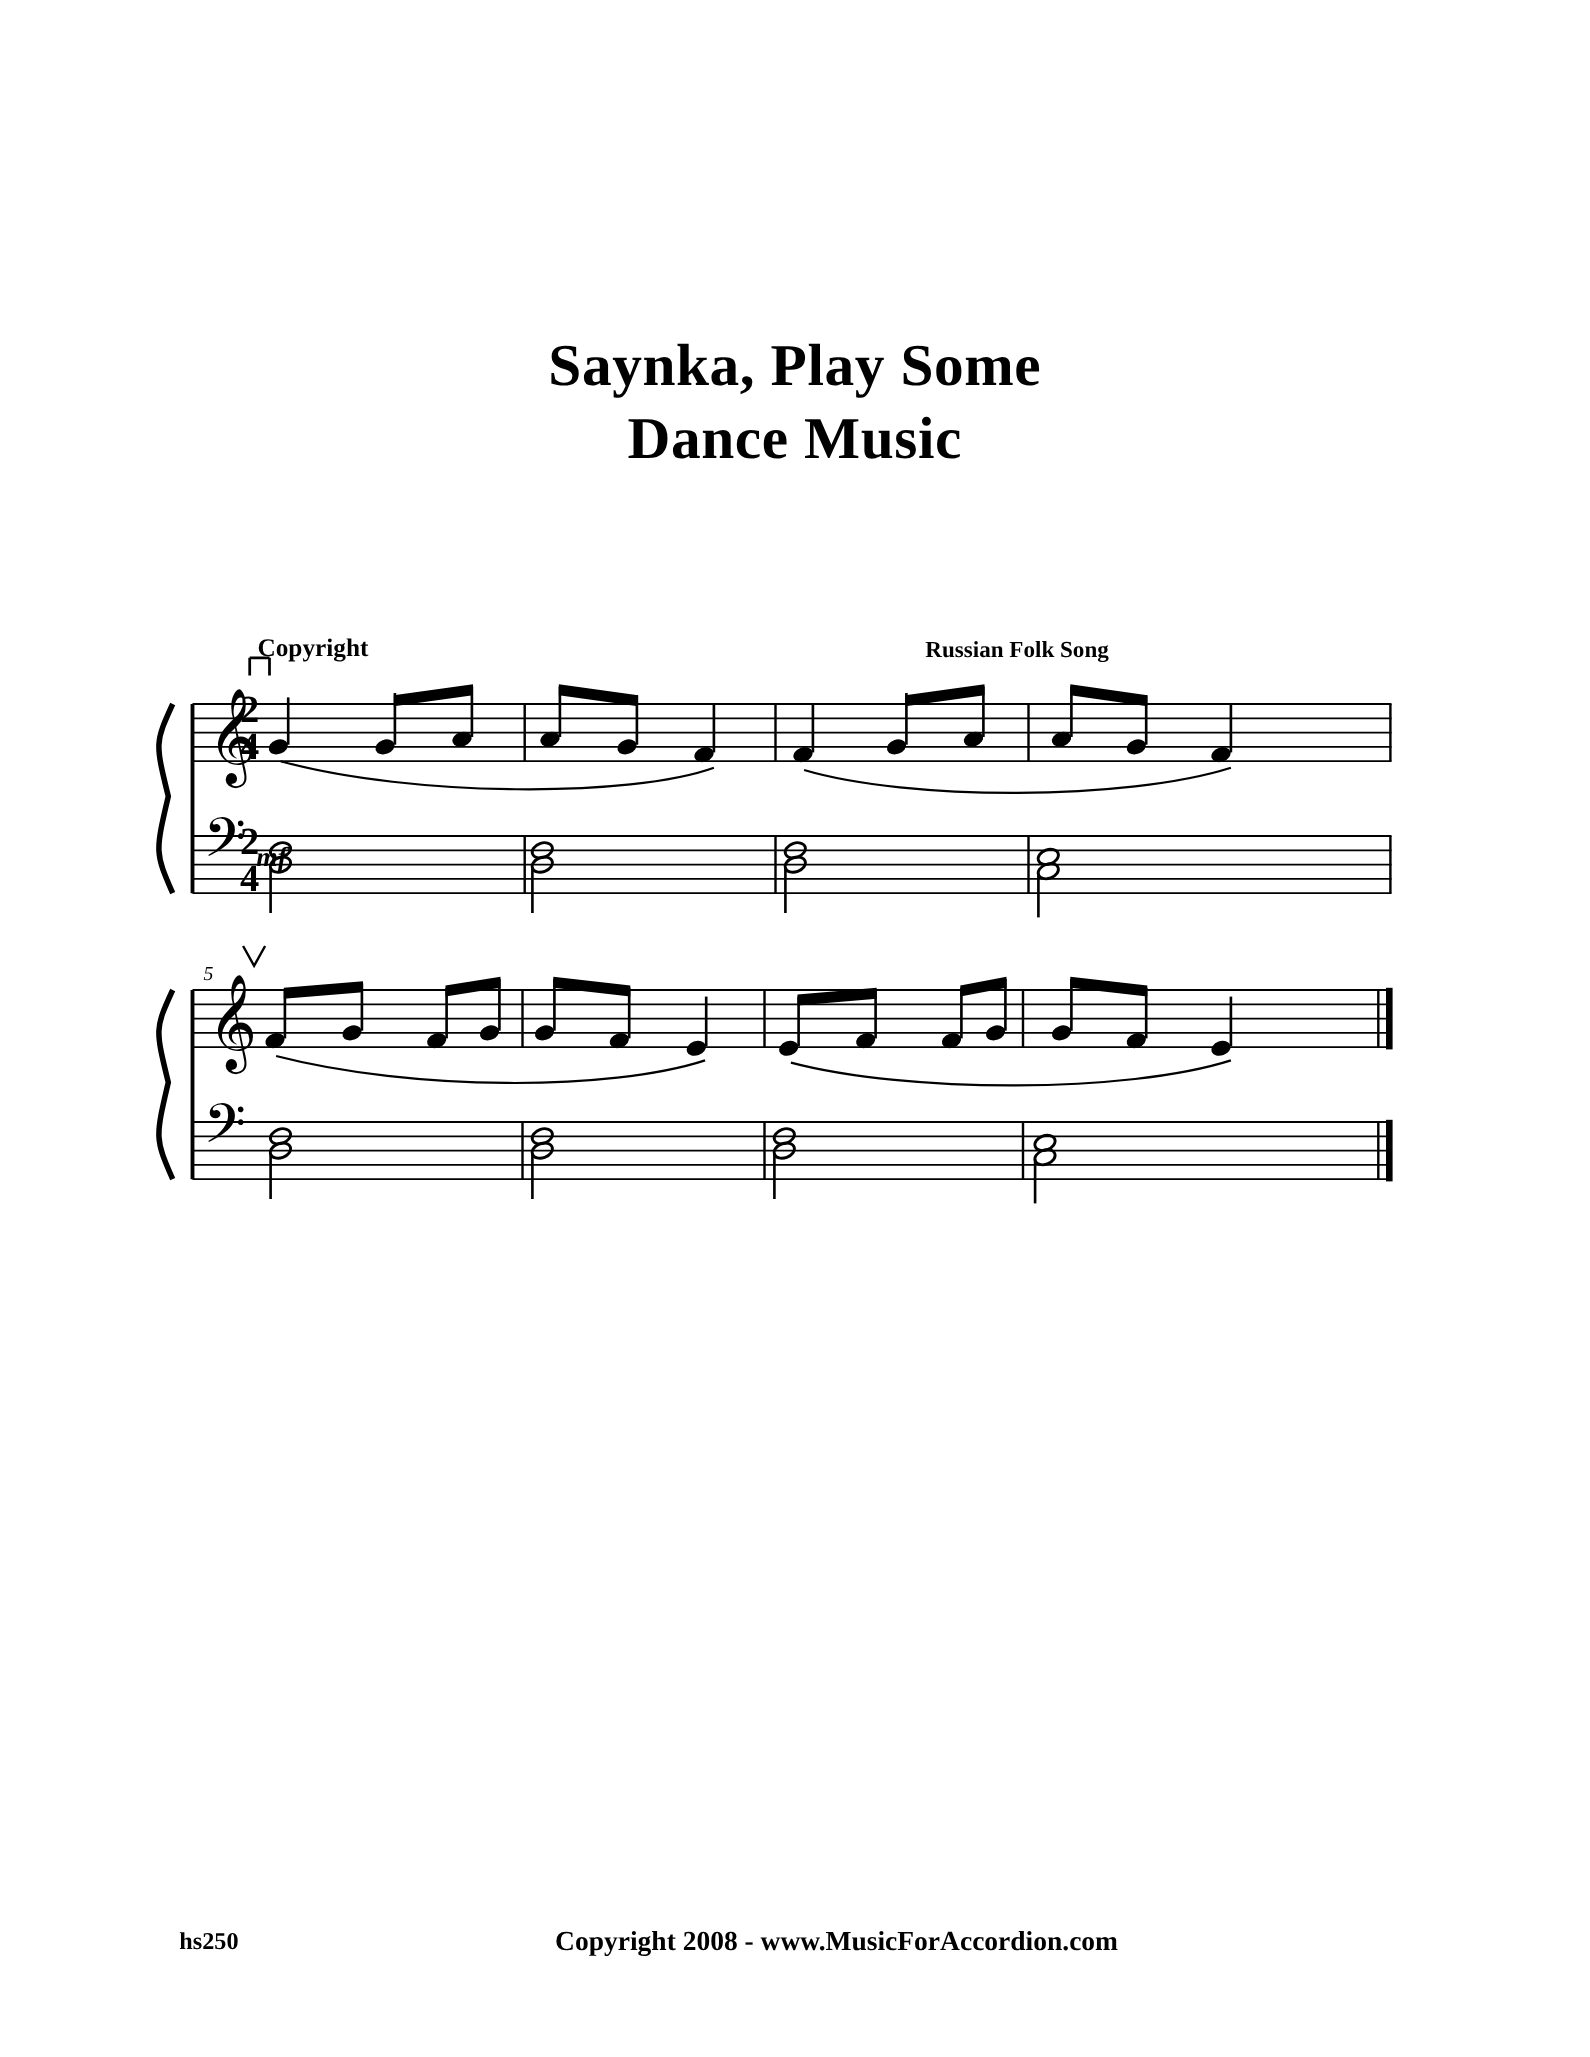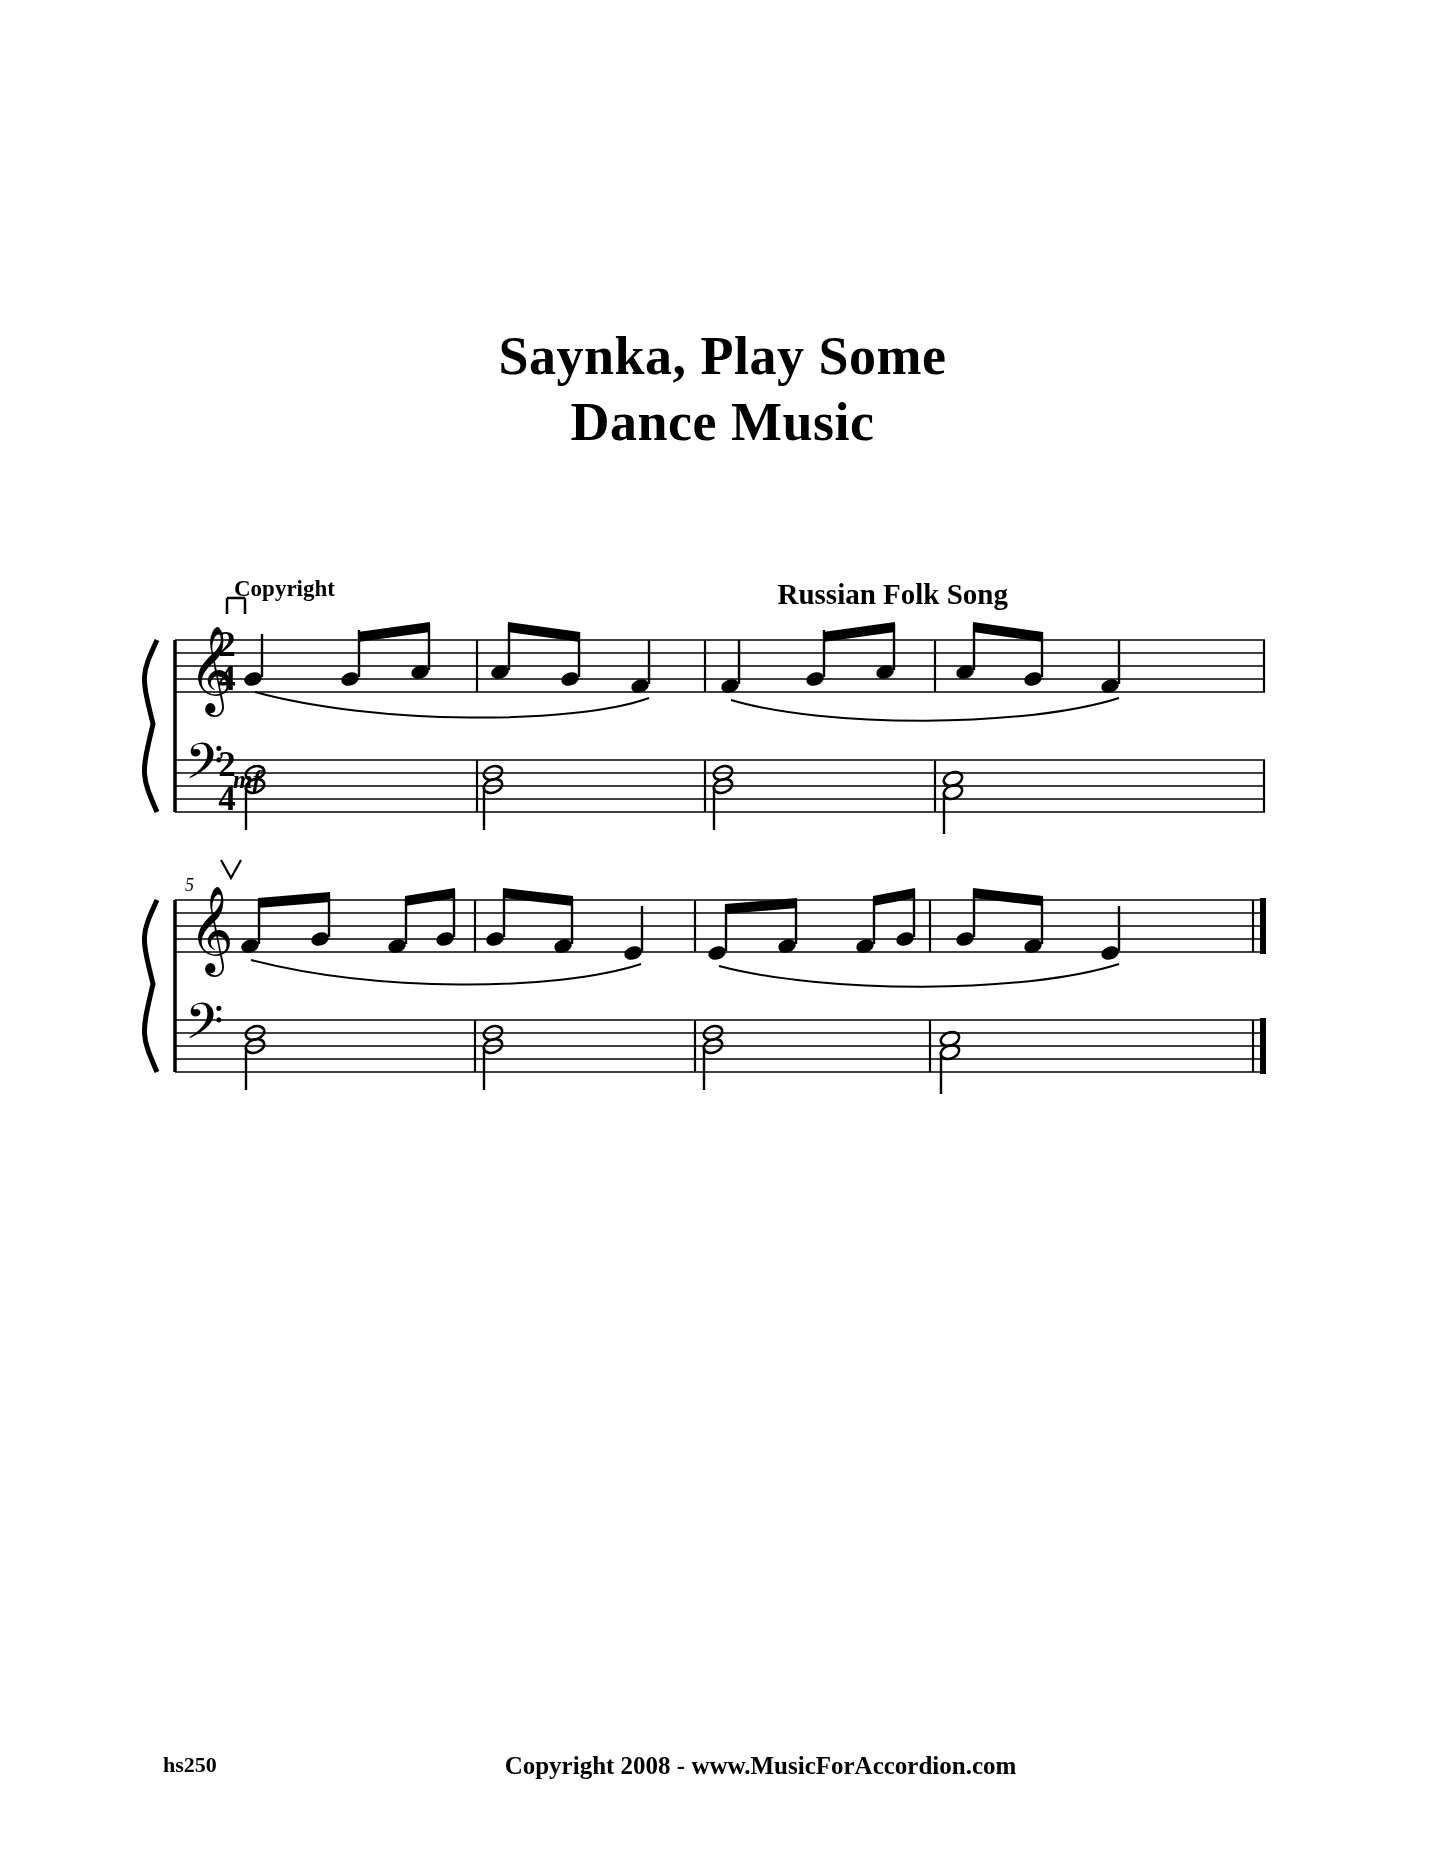--- a/index.html
+++ b/index.html
@@ -22,21 +22,20 @@
     background: #ffffff;
   }
 
   
   .title-block {
     position: absolute;
     top: 300px;
     left: 0;
     width: 100%;
     text-align: center;
-    margin-top: 24px;
   }
   .title-line {
     font-family: "Liberation Serif", serif;
     font-weight: bold;
     font-size: 54px;
     line-height: 1.22;
     letter-spacing: 0.5px;
   }
 
   
@@ -47,21 +46,21 @@
     font-family: "Liberation Serif", serif;
     font-weight: bold;
     font-size: 23px;
   }
   .composer {
     position: absolute;
     right: 437px;
     top: 578px;
     font-family: "Liberation Serif", serif;
     font-weight: bold;
-    font-size: 29px;
+    font-size: 21px;
     white-space: nowrap;
   }
   .dynamic-mf {
     position: absolute;
     left: 233px;
     top: 766px;
     font-family: "Liberation Serif", serif;
     font-style: italic;
     font-weight: bold;
     font-size: 25px;

